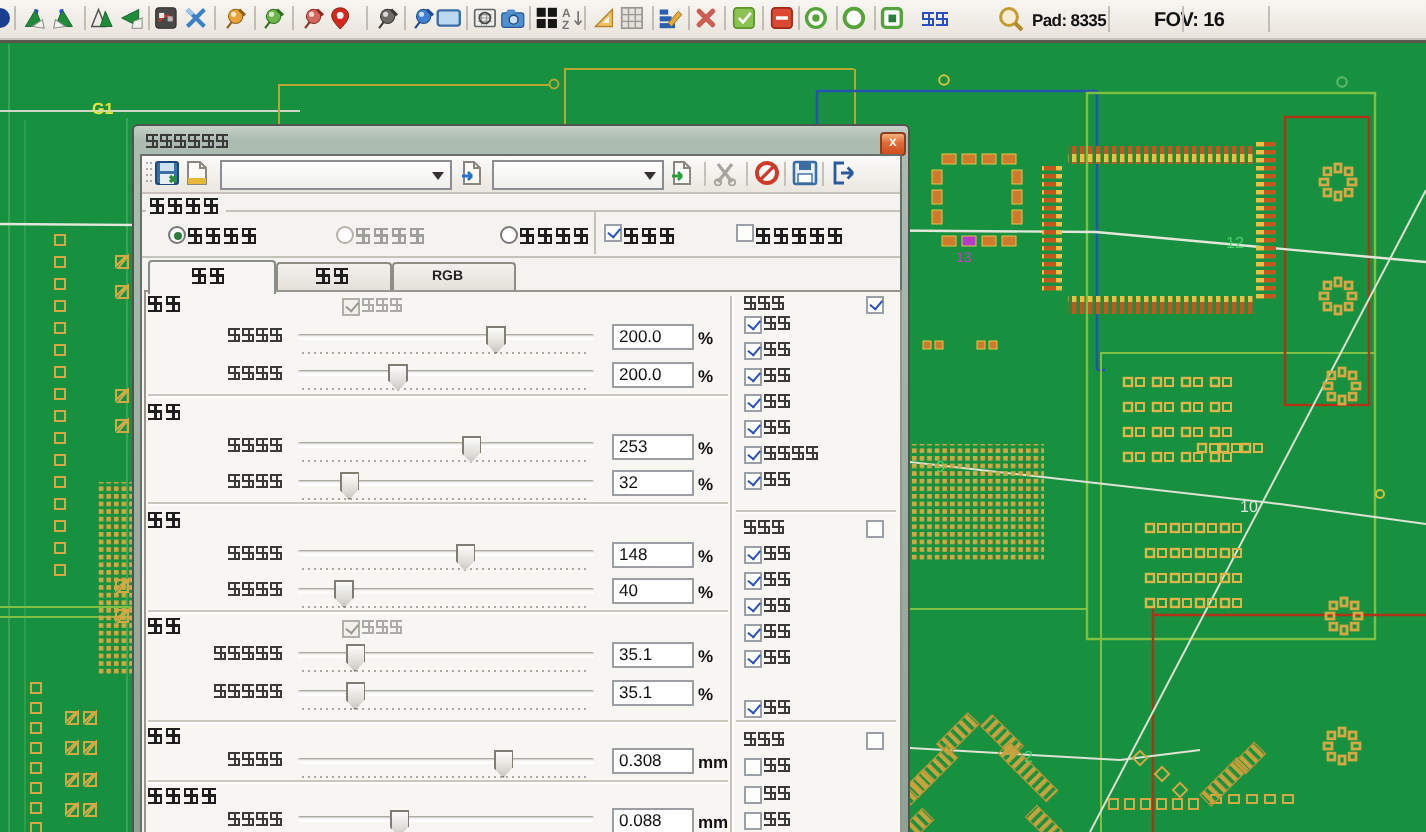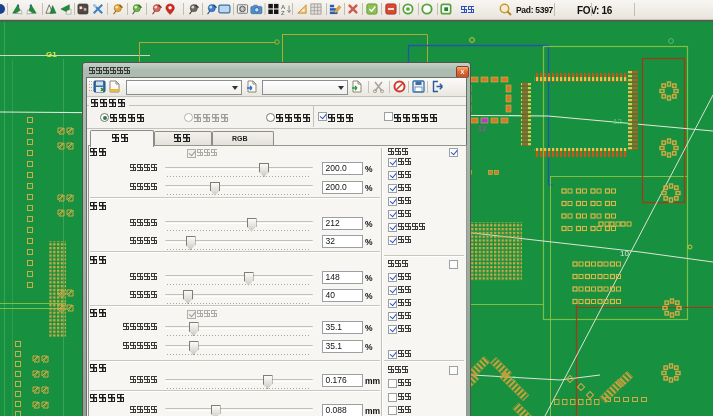--- a/index.html
+++ b/index.html
@@ -27,21 +27,21 @@
 .zb{background:
   linear-gradient(#2b4fc0,#2b4fc0) 0 0/6px 1px no-repeat,
   linear-gradient(#2b4fc0,#2b4fc0) 0 3px/6px 1px no-repeat,
   linear-gradient(#2b4fc0,#2b4fc0) 0 6px/6px 1px no-repeat,
   linear-gradient(#2b4fc0,#2b4fc0) 3px 0/1px 7px no-repeat,
   linear-gradient(#2b4fc0,#2b4fc0) 0 0/1px 4px no-repeat,
   linear-gradient(#2b4fc0,#2b4fc0) 5px 3px/1px 4px no-repeat;}
 #tbar{left:0;top:0;width:713px;height:19px;background:linear-gradient(#f8f6f2,#e9e5dd);border-bottom:1px solid #c9c4ba;}
 #tbar .sep{position:absolute;top:3px;width:1px;height:13px;background:#c3beb4;}
 #tbar .txt{position:absolute;top:5px;font-size:9px;font-weight:bold;color:#111;}
-#dlg{left:82px;top:62px;width:389px;height:312px;}
+#dlg{left:66px;top:62px;width:389px;height:312px;}
 #dlgframe{position:absolute;left:0;top:0;width:387px;height:353px;border:1px solid #50544e;border-radius:3px 3px 0 0;background:linear-gradient(#c6d0c7,#acbcb0 7px,#8da295);}
 #dlgtitle{position:absolute;left:7px;top:5px;}
 #closebtn{position:absolute;left:374px;top:4px;width:11px;height:10px;border:1px solid #8d3e20;border-radius:2px;background:linear-gradient(#f4b27c,#e06a35 45%,#cf4f1d);color:rgba(255,255,255,0.92);font-size:7px;line-height:9px;text-align:center;font-weight:bold;}
 #dlgbody{position:absolute;left:4px;top:15px;width:379px;height:339px;background:#f4f3ef;border:1px solid #6a6e68;border-bottom:none;font-size:9px;}
 #dtb{position:absolute;left:0;top:0;width:379px;height:18px;background:linear-gradient(#fcfbf9,#eae7e0);border-bottom:1px solid #c6c2b8;}
 .combo{position:absolute;top:2px;height:13px;background:linear-gradient(#fff,#f0efec);border:1px solid #8a8d92;}
 .combo:after{content:"";position:absolute;right:3px;top:5px;border:3px solid transparent;border-top:4px solid #333;}
 .dico{position:absolute;top:2px;width:13px;height:13px;}
 .gline{position:absolute;background:#c4c1b8;}
 .radio{position:absolute;width:7px;height:7px;border:1px solid #777;border-radius:50%;background:#fff;}
@@ -432,21 +432,21 @@
         <g transform="translate(440,3.0500000000000003) scale(0.85)">
           <rect x="1.5" y="1.5" width="11" height="11" rx="2" fill="#fff" stroke="#55a33a" stroke-width="2"></rect>
           <rect x="5" y="5" width="4.5" height="4.5" fill="#2a7e3e"></rect>
         </g>
       </svg>
       <span class="zlab" style="position:absolute;left:461px;top:6px;"><span class="z zb"></span><span class="z zb"></span></span>
       <svg width="16" height="16" style="position:absolute;left:498px;top:2px" xmlns="http://www.w3.org/2000/svg">
 <circle cx="6.5" cy="6.5" r="4.2" fill="#f7edd3" stroke="#c49a33" stroke-width="1.5"></circle>
 <path d="M9.5 9.5 L13 13" stroke="#b5882a" stroke-width="2"></path>
       </svg>
-      <span class="txt" style="left:516px;font-size:8.5px;letter-spacing:-0.3px;">Pad: 5397</span>
+      <span class="txt" style="left:516px;font-size:8.5px;letter-spacing:-0.3px;">Pad: 8335</span>
       <span class="sep" style="left:554px;"></span>
       <span class="txt" style="left:577px;font-size:10px;letter-spacing:-0.3px;">FOV: 16</span>
       <span class="sep" style="left:591px;"></span>
       <span class="sep" style="left:634px;"></span>
     </div>
   <div id="dlg" class="abs">
     <div id="dlgframe"></div>
     <div id="dlgtitle" class="zlab"><span class="z"></span><span class="z"></span><span class="z"></span><span class="z"></span><span class="z"></span><span class="z"></span></div>
     <div id="closebtn">x</div>
     <div id="dlgbody">
@@ -549,21 +549,21 @@
         <span class="zlab" style="position:absolute;left:43px;top:104.5px;"><span class="z"></span><span class="z"></span><span class="z"></span><span class="z"></span></span>
         <div class="track" style="left:77.5px;top:107.0px;width:148.0px"></div>
         <div class="ticks" style="left:79.5px;top:116.0px;width:144.0px"></div>
         <div class="thumb" style="left:123px;top:103.5px"></div>
         <div class="vbox" style="left:234.5px;top:102.5px">200.0</div>
         <div class="unit" style="left:278px;top:104.5px">%</div>
         <span class="zlab" style="position:absolute;left:43px;top:140.5px;"><span class="z"></span><span class="z"></span><span class="z"></span><span class="z"></span></span>
         <div class="track" style="left:77.5px;top:143.0px;width:148.0px"></div>
         <div class="ticks" style="left:79.5px;top:152.0px;width:144.0px"></div>
         <div class="thumb" style="left:159.5px;top:139.5px"></div>
-        <div class="vbox" style="left:234.5px;top:138.5px">212</div>
+        <div class="vbox" style="left:234.5px;top:138.5px">253</div>
         <div class="unit" style="left:278px;top:140.5px">%</div>
         <span class="zlab" style="position:absolute;left:43px;top:159px;"><span class="z"></span><span class="z"></span><span class="z"></span><span class="z"></span></span>
         <div class="track" style="left:77.5px;top:161.5px;width:148.0px"></div>
         <div class="ticks" style="left:79.5px;top:170.5px;width:144.0px"></div>
         <div class="thumb" style="left:98.5px;top:158px"></div>
         <div class="vbox" style="left:234.5px;top:157px">32</div>
         <div class="unit" style="left:278px;top:159px">%</div>
         <span class="zlab" style="position:absolute;left:43px;top:194.5px;"><span class="z"></span><span class="z"></span><span class="z"></span><span class="z"></span></span>
         <div class="track" style="left:77.5px;top:197.0px;width:148.0px"></div>
         <div class="ticks" style="left:79.5px;top:206.0px;width:144.0px"></div>
@@ -585,21 +585,21 @@
         <span class="zlab" style="position:absolute;left:36px;top:264px;"><span class="z"></span><span class="z"></span><span class="z"></span><span class="z"></span><span class="z"></span></span>
         <div class="track" style="left:77.5px;top:266.5px;width:148.0px"></div>
         <div class="ticks" style="left:79.5px;top:275.5px;width:144.0px"></div>
         <div class="thumb" style="left:101.5px;top:263px"></div>
         <div class="vbox" style="left:234.5px;top:262px">35.1</div>
         <div class="unit" style="left:278px;top:264px">%</div>
         <span class="zlab" style="position:absolute;left:43px;top:298px;"><span class="z"></span><span class="z"></span><span class="z"></span><span class="z"></span></span>
         <div class="track" style="left:77.5px;top:300.5px;width:148.0px"></div>
         <div class="ticks" style="left:79.5px;top:309.5px;width:144.0px"></div>
         <div class="thumb" style="left:175.5px;top:297px"></div>
-        <div class="vbox" style="left:234.5px;top:296px">0.176</div>
+        <div class="vbox" style="left:234.5px;top:296px">0.308</div>
         <div class="unit" style="left:278px;top:298px">mm</div>
         <span class="zlab" style="position:absolute;left:43px;top:327.5px;"><span class="z"></span><span class="z"></span><span class="z"></span><span class="z"></span></span>
         <div class="track" style="left:77.5px;top:330.0px;width:148.0px"></div>
         <div class="thumb" style="left:123.5px;top:326.5px"></div>
         <div class="vbox" style="left:234.5px;top:325.5px">0.088</div>
         <div class="unit" style="left:278px;top:327.5px">mm</div>
         <span class="zlab " style="position:absolute;left:301px;top:69.5px;font-weight:bold"><span class="z"></span><span class="z"></span><span class="z"></span></span>
         <div class="cb on" style="left:362px;top:69.5px"></div>
         <div class="cb on" style="left:301px;top:80px"></div>
         <span class="zlab " style="position:absolute;left:311px;top:80px"><span class="z"></span><span class="z"></span></span>

